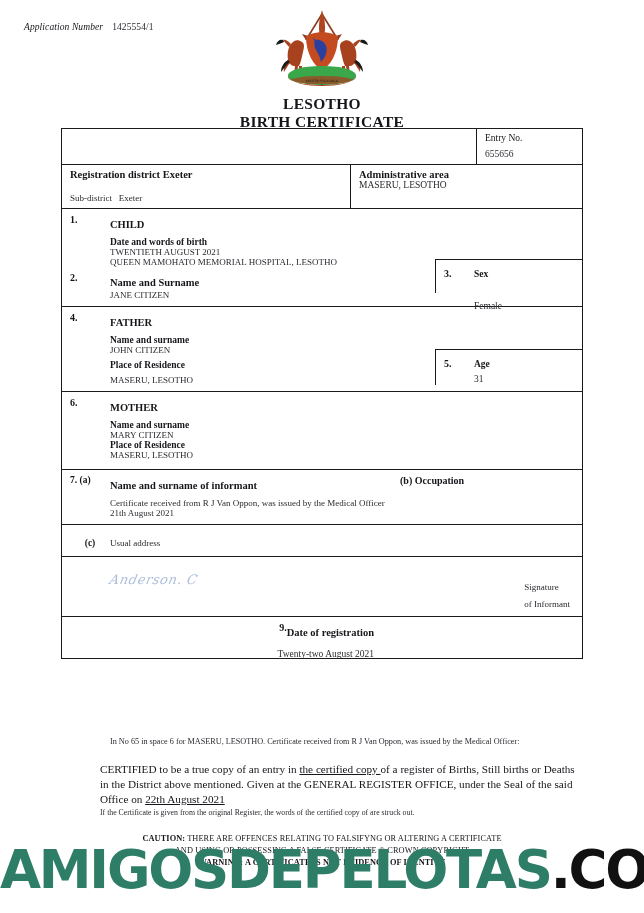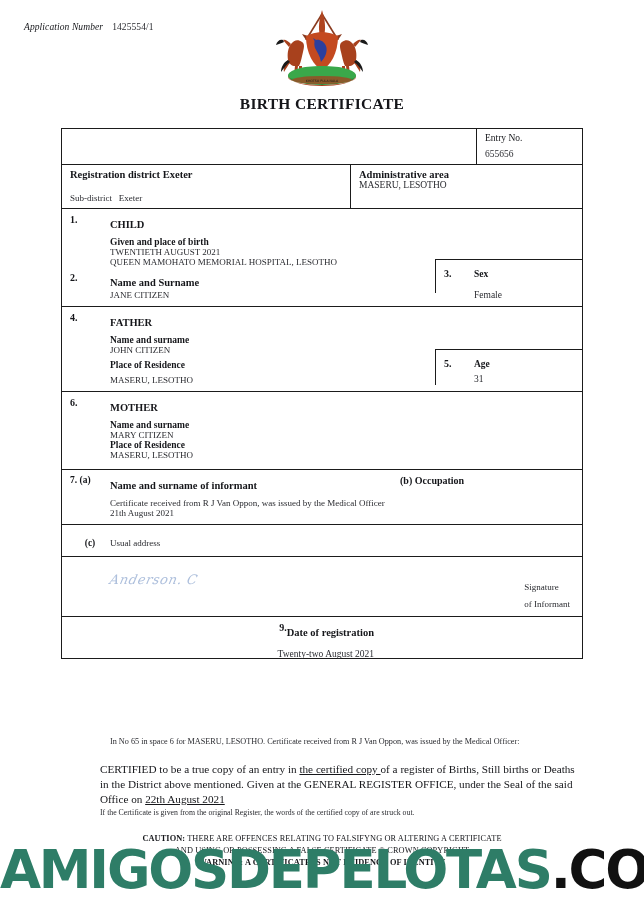--- a/index.html
+++ b/index.html
@@ -63,21 +63,21 @@
   .r-child .body { flex: 1; padding: 5px 8px 6px 8px; }
   .idx { display: inline-block; width: 40px; font-weight: bold; font-size: 10px; vertical-align: top; }
   .fld { margin-top: 5px; }
   .ind { margin-left: 40px; }
   .sexbox {
     position: absolute; right: 0; top: 50px; width: 147px; height: 34px;
     border: 1.2px solid #1b1b1b; border-right: none; border-bottom: none;
     padding: 3px 8px;
   }
   .sexbox .n { display: inline-block; width: 30px; font-weight: bold; font-size: 10px; }
-  .sexbox .v { font-size: 9.5px; margin-left: 30px; display: block; margin-top: 9px; color: #2a2b30; }
+  .sexbox .v { font-size: 9.5px; margin-left: 30px; display: block; margin-top: 20px; color: #2a2b30; }
 
   
   .r-father { min-height: 70px; position: relative; }
   .r-father .body { flex: 1; padding: 5px 8px 6px 8px; }
   .agebox {
     position: absolute; right: 0; top: 42px; width: 147px; height: 36px;
     border: 1.2px solid #1b1b1b; border-right: none; border-bottom: none;
     padding: 3px 8px;
   }
   .agebox .n { display: inline-block; width: 30px; font-weight: bold; font-size: 10px; }
@@ -208,20 +208,21 @@
 
       <ellipse cx="50" cy="70" rx="34" ry="9" fill="#2f8f3e"></ellipse>
       <path d="M16 70 C16 64 30 60 50 60 C70 60 84 64 84 70 C84 72 80 73 76 73 L24 73 C20 73 16 72 16 70 Z" fill="#3aa84a"></path>
       <path d="M16 71 C20 77 34 80 50 80 C66 80 80 77 84 71 C84 75 70 79 50 79 C30 79 16 75 16 71 Z" fill="#a8411d"></path>
       <ellipse cx="50" cy="74" rx="30" ry="4" fill="#8a5a2a"></ellipse>
       <text x="50" y="76" font-size="3.2" fill="#1a1a1a" text-anchor="middle" font-family="DejaVu Sans, sans-serif">KHOTSO PULA NALA</text>
     </svg>
   </div>
 
   <div class="titles">
+    <div class="t1">LESOTHO</div>
     <div class="t2">BIRTH CERTIFICATE</div>
   </div>
 
   <div class="tbl">
 
     <div class="row r-entry">
       <div class="cell left"></div>
       <div class="cell right vdiv">
         <div class="l1">Entry No.</div>
         <div class="l2">655656</div>
@@ -241,21 +242,21 @@
         <div class="val">MASERU, LESOTHO</div>
       </div>
     </div>
 
     <div class="row r-child">
       <div class="body">
         <div>
           <span class="idx">1.</span><span class="lab-b">CHILD</span>
         </div>
         <div class="fld ind">
-          <div class="lab-bs">Given and place of birth</div>
+          <div class="lab-bs">Date and words of birth</div>
           <div class="val-s">TWENTIETH AUGUST 2021</div>
           <div class="val-s">QUEEN MAMOHATO MEMORIAL HOSPITAL, LESOTHO</div>
         </div>
         <div class="fld">
           <span class="idx">2.</span><span class="lab-b">Name and Surname</span>
           <div class="val-s ind">JANE CITIZEN</div>
         </div>
       </div>
       <div class="sexbox">
         <span class="n">3.</span><span class="lab-bs">Sex</span>

